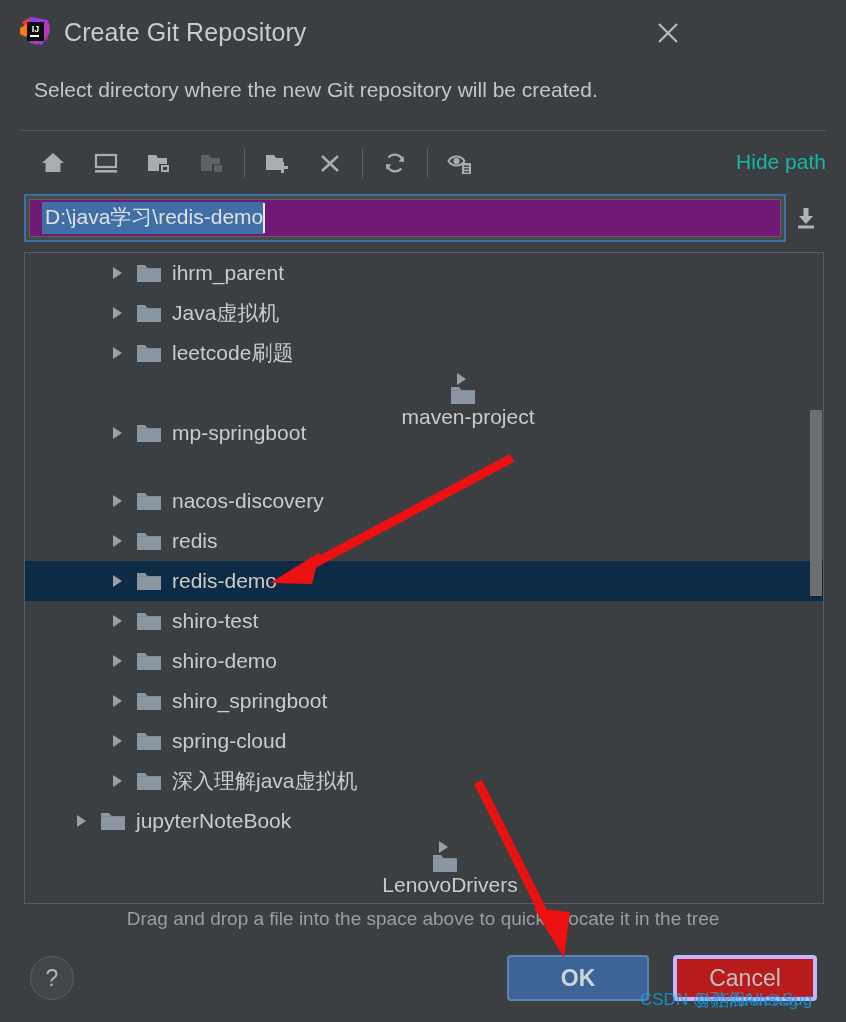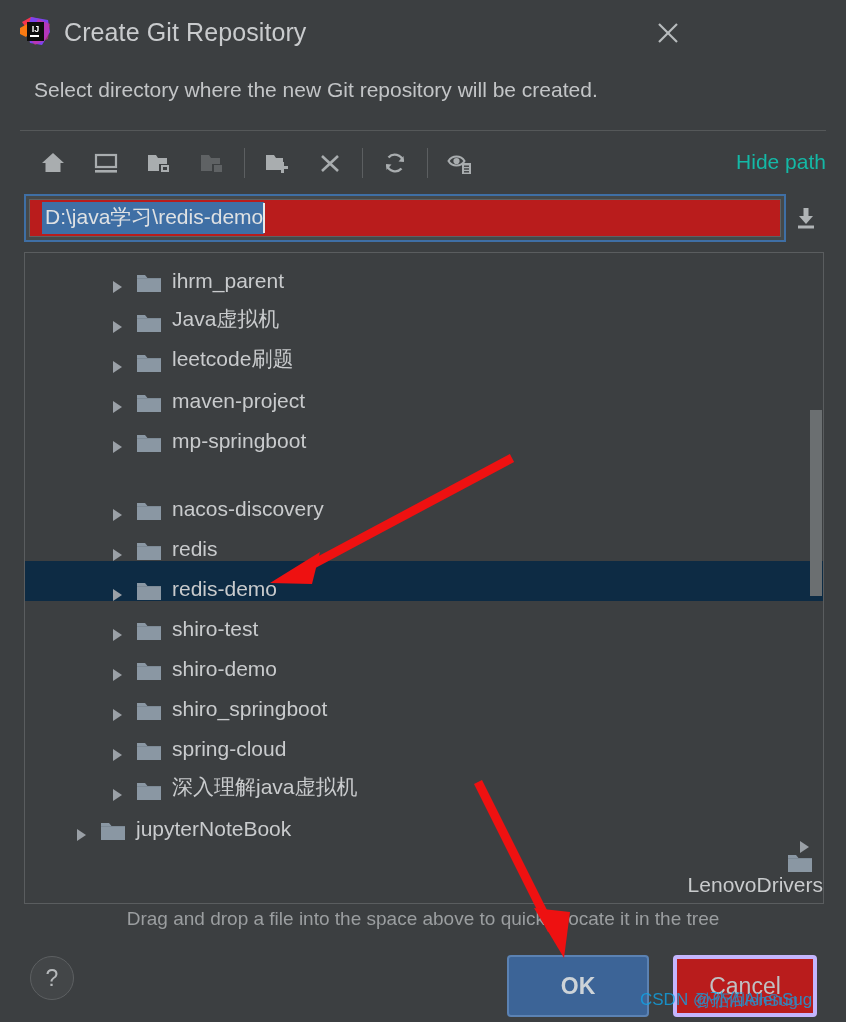--- a/index.html
+++ b/index.html
@@ -117,21 +117,21 @@
     background: #45494a;
     padding: 0;
     display: flex;
     align-items: center;
   }
   #path-field-inner {
     position: absolute;
     left: 3px; top: 3px;
     right: 3px; bottom: 3px;
     border: 1px solid #5e6264;
-    background: #b91c1c;
+    background: #701a75;
     display: flex;
     align-items: center;
   }
   #path-value {
     background: #3f6fa5;
     color: #dfe1e3;
     font-size: 21px;
     padding: 1px 1px 3px 3px;
     margin-left: 12px;
     white-space: nowrap;
@@ -158,21 +158,21 @@
     width: 800px; height: 652px;
     box-sizing: border-box;
     border: 1px solid #5a5d5f;
     background: #3c3f41;
     overflow: hidden;
   }
   .tree-row {
     position: relative;
     height: 40px;
     display: flex;
-    align-items: flex-end;
+    align-items: center;
     box-sizing: border-box;
     cursor: pointer;
     white-space: nowrap;
   }
   .tree-row.selected { background: #0d2b44; }
   .tw {
     width: 0; height: 0;
     border-left: 9px solid #9aa0a6;
     border-top: 6px solid transparent;
     border-bottom: 6px solid transparent;
@@ -222,21 +222,21 @@
     background: #434648;
     display: flex; align-items: center; justify-content: center;
     color: #b6b9bb;
     font-size: 23px;
     cursor: pointer;
     box-sizing: border-box;
   }
   .dlg-btn {
     position: absolute;
     top: 955px;
-    height: 62px;
+    height: 46px;
     border-radius: 4px;
     box-sizing: border-box;
     display: flex; align-items: center; justify-content: center;
     font-size: 23px;
     cursor: pointer;
   }
   #ok-btn {
     left: 507px;
     width: 142px;
     background: #3c6497;
@@ -416,21 +416,21 @@
           <span class="tree-label">Java虚拟机</span>
         </div>
         <div class="tree-row" style="padding-left: 88px;">
           <span class="tw"></span>
           <svg class="folder-ico" width="26" height="20" viewBox="0 0 26 20">
             <path d="M1 2 H9 L11.5 5 H25 V19 H1 Z" fill="#8a97a3"></path>
             <rect x="1" y="5" width="24" height="1" fill="#7d8a96"></rect>
           </svg>
           <span class="tree-label">leetcode刷题</span>
         </div>
-        <div class="tree-row" style="padding-left: 88px;">
+        <div class="tree-row" style="padding-left: 88px; flex-direction: column;">
           <span class="tw"></span>
           <svg class="folder-ico" width="26" height="20" viewBox="0 0 26 20">
             <path d="M1 2 H9 L11.5 5 H25 V19 H1 Z" fill="#8a97a3"></path>
             <rect x="1" y="5" width="24" height="1" fill="#7d8a96"></rect>
           </svg>
           <span class="tree-label">maven-project</span>
         </div>
         <div class="tree-row" style="padding-left: 88px;">
           <span class="tw"></span>
           <svg class="folder-ico" width="26" height="20" viewBox="0 0 26 20">

